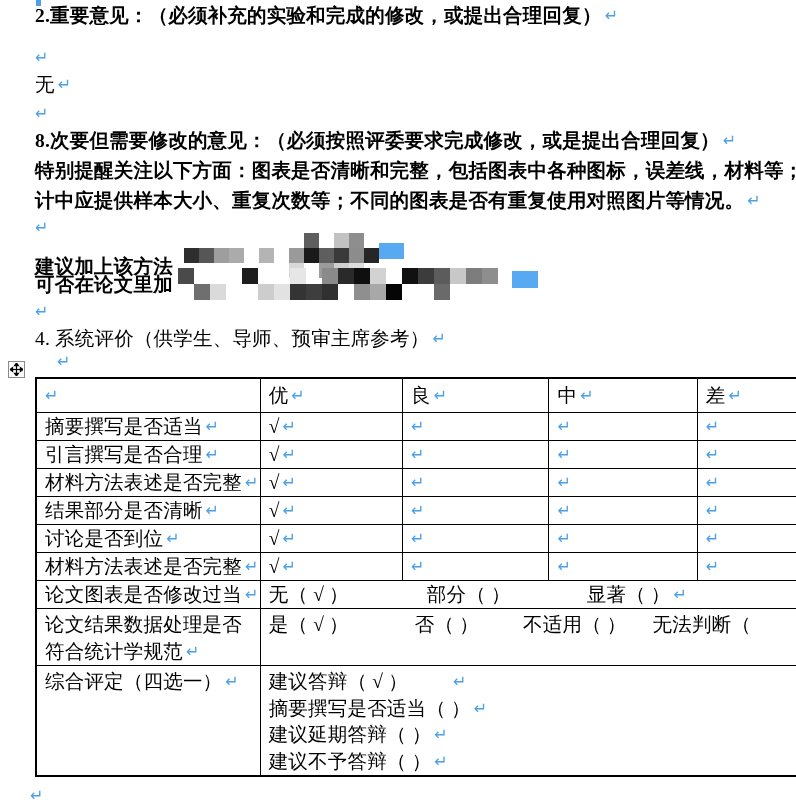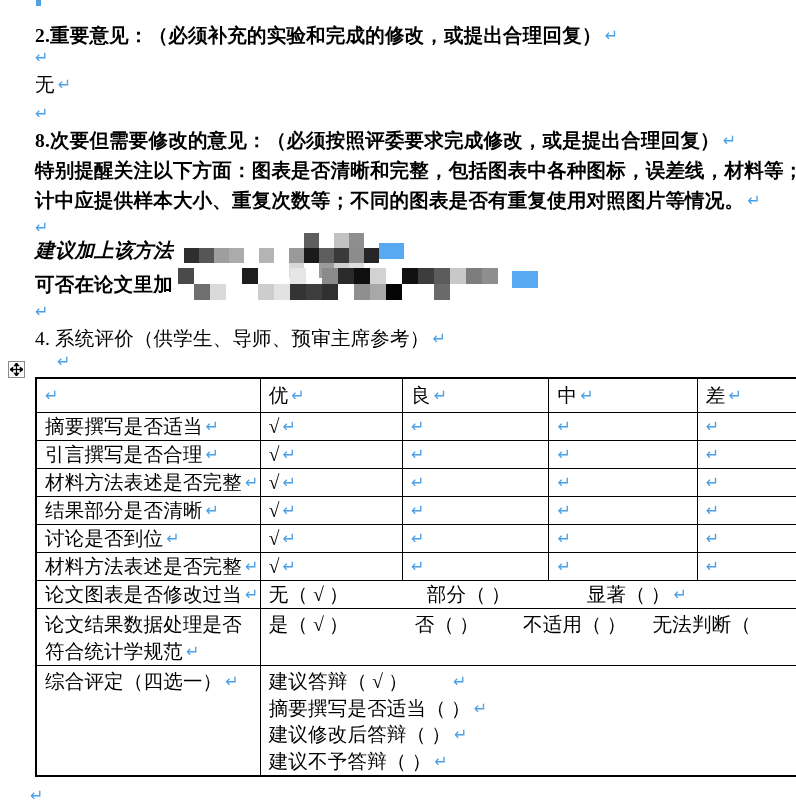--- a/index.html
+++ b/index.html
@@ -45,31 +45,31 @@
   
   .mosaic{position:absolute;}
   .mcell{position:absolute;}
   .bluebar{position:absolute;background:var(--rb,#57A9F1);}
 </style>
 </head>
 <body>
 
 <div class="frag" style="left:36px;top:0;width:5px;height:6px;"></div>
 
-<div class="line bold" style="top:21px;"><span>2.重要意见：（必须补充的实验和完成的修改，或提出合理回复）</span><span class="pm">↵</span></div>
+<div class="line bold" style="top:1px;"><span>2.重要意见：（必须补充的实验和完成的修改，或提出合理回复）</span><span class="pm">↵</span></div>
 <div class="pm-solo" style="left:35px;top:48px;">↵</div>
 <div class="line" style="top:70px;"><span>无</span><span class="pm">↵</span></div>
 <div class="pm-solo" style="left:35px;top:104px;">↵</div>
 
 <div class="line bold" style="top:126px;"><span>8.次要但需要修改的意见：（必须按照评委要求完成修改，或是提出合理回复）</span><span class="pm">↵</span></div>
 <div class="line bold" style="top:156px;"><span>特别提醒关注以下方面：图表是否清晰和完整，包括图表中各种图标，误差线，材料等；统</span></div>
 <div class="line bold" style="top:186px;"><span>计中应提供样本大小、重复次数等；不同的图表是否有重复使用对照图片等情况。</span><span class="pm">↵</span></div>
 <div class="pm-solo" style="left:35px;top:218px;">↵</div>
 
-<div class="line bold" style="top:236px;font-style:italic;"><span>建议加上该方法</span></div>
+<div class="line bold" style="top:252px;"><span>建议加上该方法</span></div>
 <div class="mosaic" id="mosaic1" style="left: 184px; top: 233px;">
     <div class="mcell" style="left: 120px; top: 0px; width: 15px; height: 15px; background: rgb(94, 94, 94);"></div>
     <div class="mcell" style="left: 150px; top: 0px; width: 15px; height: 15px; background: rgb(194, 194, 194);"></div>
     <div class="mcell" style="left: 165px; top: 0px; width: 15px; height: 15px; background: rgb(142, 142, 142);"></div>
     <div class="mcell" style="left: 0px; top: 15px; width: 15px; height: 15px; background: rgb(46, 46, 46);"></div>
     <div class="mcell" style="left: 15px; top: 15px; width: 15px; height: 15px; background: rgb(86, 86, 86);"></div>
     <div class="mcell" style="left: 30px; top: 15px; width: 15px; height: 15px; background: rgb(158, 158, 158);"></div>
     <div class="mcell" style="left: 45px; top: 15px; width: 15px; height: 15px; background: rgb(171, 171, 171);"></div>
     <div class="mcell" style="left: 75px; top: 15px; width: 15px; height: 15px; background: rgb(180, 180, 180);"></div>
     <div class="mcell" style="left: 105px; top: 15px; width: 15px; height: 15px; background: rgb(154, 154, 154);"></div>
@@ -210,21 +210,21 @@
       <td colspan="4">
         <span class="seg g70">是（ √ ）</span><span class="seg g48">否（  ）</span><span class="seg g28">不适用（  ）</span><span class="seg">无法判断（</span>
       </td>
     </tr>
 
     <tr class="overall">
       <td><span>综合评定（四选一）</span><span class="pm">↵</span></td>
       <td colspan="4">
         <span class="optline"><span>建议答辩（ √ ）</span><span class="sp42"></span><span class="pm">↵</span></span>
         <span class="optline"><span>摘要撰写是否适当（  ）</span><span class="pm">↵</span></span>
-        <span class="optline"><span>建议修改后答辩（   ）</span><span class="pm">↵</span></span>
+        <span class="optline"><span>建议延期答辩（   ）</span><span class="pm">↵</span></span>
         <span class="optline"><span>建议不予答辩（  ）</span><span class="pm">↵</span></span>
       </td>
     </tr>
   </tbody>
 </table>
 </div>
 
 <div class="pm-solo" style="left:30px;top:786px;">↵</div>
 
 </body></html>

